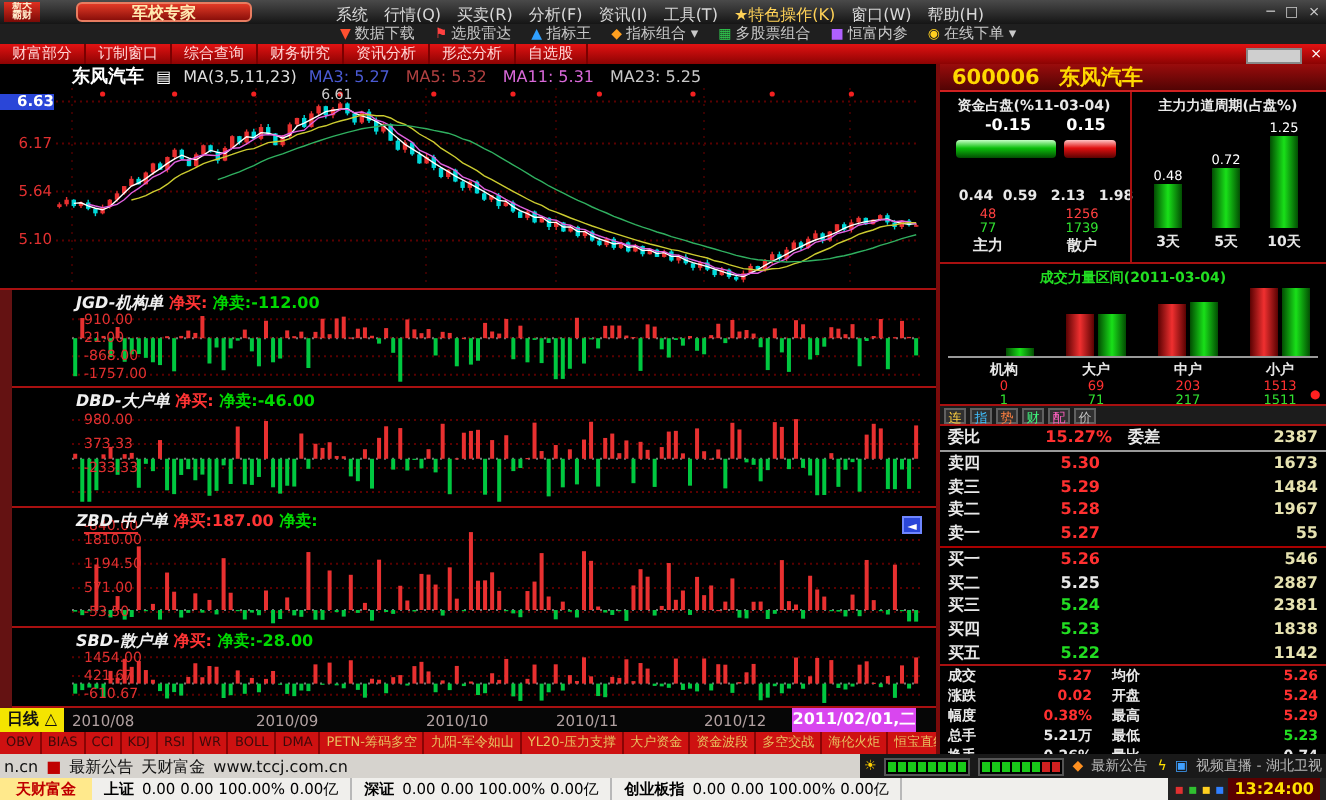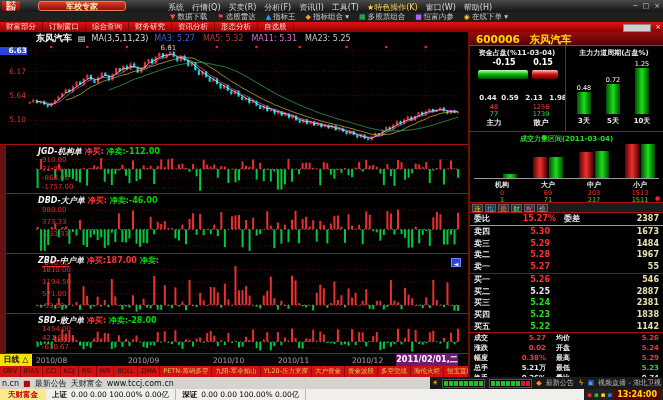--- a/index.html
+++ b/index.html
@@ -32,21 +32,21 @@
   .maroon{position:absolute;left:0;top:145px;width:6px;height:209px;background:#641212;}
   .phead{position:absolute;left:38px;height:10px;font-size:8px;font-weight:bold;white-space:nowrap;}
   .phead .t{color:#f0f0f0;font-style:italic;}
   .phead .b{color:#ff3434;}
   .phead .s{color:#00d800;}
   .scrollarrow{position:absolute;left:451px;top:258px;width:10px;height:9px;background:#2a46d8;color:#fff;font-size:6px;line-height:9px;text-align:center;border:1px solid #6f86ff;box-sizing:border-box;}
   
   .xaxis{position:absolute;left:0;top:354px;width:468px;height:12px;background:#060606;}
   .period{position:absolute;left:0;top:354px;width:32px;height:12px;background:#f4e400;color:#111;font-weight:bold;font-size:8px;line-height:12px;text-align:center;}
   .xdate{position:absolute;top:356px;font-size:7.5px;color:#b0a0a0;line-height:9px;}
-  .curdate{position:absolute;top:354px;left:396px;width:62px;height:12px;background:#701a75;color:#fff;font-size:8px;font-weight:bold;line-height:12px;text-align:center;}
+  .curdate{position:absolute;top:354px;left:396px;width:62px;height:12px;background:#d946ef;color:#fff;font-size:8px;font-weight:bold;line-height:12px;text-align:center;}
   
   .strip{position:absolute;left:0;top:366px;width:663px;height:11px;background:#ce1111;display:flex;align-items:center;font-size:6.5px;overflow:hidden;white-space:nowrap;}
   .strip-item{padding:0 3px;border-right:1px solid #8a0404;line-height:11px;}
   
   .announce{position:absolute;left:0;top:377px;width:663px;height:12px;background:#d6d3ce;display:flex;align-items:center;font-size:8px;color:#111;}
   .ann-left{display:flex;gap:4px;align-items:center;width:430px;padding-left:2px;box-sizing:border-box;overflow:hidden;white-space:nowrap;}
   .ann-right{flex:1;height:12px;background:#191919;display:flex;gap:4px;align-items:center;color:#bbb;font-size:7px;padding:0 2px;white-space:nowrap;overflow:hidden;}
   .meter{display:flex;gap:1px;border:1px solid #555;padding:1px;background:#000;}
   .meter i{width:4px;height:5px;background:#19c919;display:block;}
   .meter i.r{background:#d02020;}
@@ -1203,20 +1203,21 @@
       <span style="color:#40a0ff">▣</span>
       <span>视频直播 - 湖北卫视</span>
     </div>
   </div>
 
   <div class="indices">
     <div class="idx-brand">天财富金</div>
     <div id="idxitems" style="display:flex;">
         <div class="idx-item"><span style="font-weight: bold;">上证</span><span style="margin-left: 4px;">0.00  0.00 100.00% 0.00亿</span></div>
         <div class="idx-item"><span style="font-weight: bold;">深证</span><span style="margin-left: 4px;">0.00  0.00 100.00% 0.00亿</span></div>
+        <div class="idx-item"><span style="font-weight: bold;">创业板指</span><span style="margin-left: 4px;">0.00  0.00 100.00% 0.00亿</span></div>
       </div>
     <div class="idx-right">
       <span style="color:#e03030;font-size:7px">▪</span>
       <span style="color:#30c030;font-size:7px">▪</span>
       <span style="color:#ffd020;font-size:7px">▪</span>
       <span style="color:#3080ff;font-size:7px">▪</span>
       <span class="clock">13:24:00</span>
     </div>
   </div>
 

